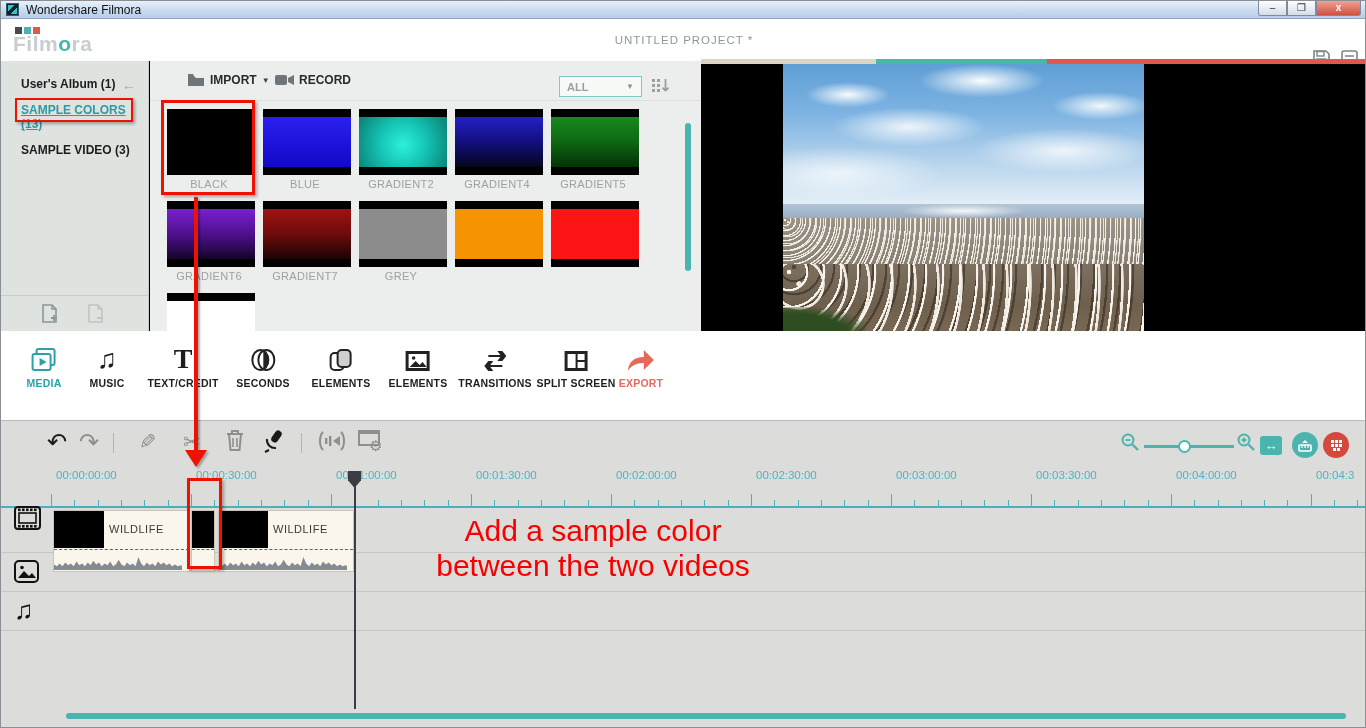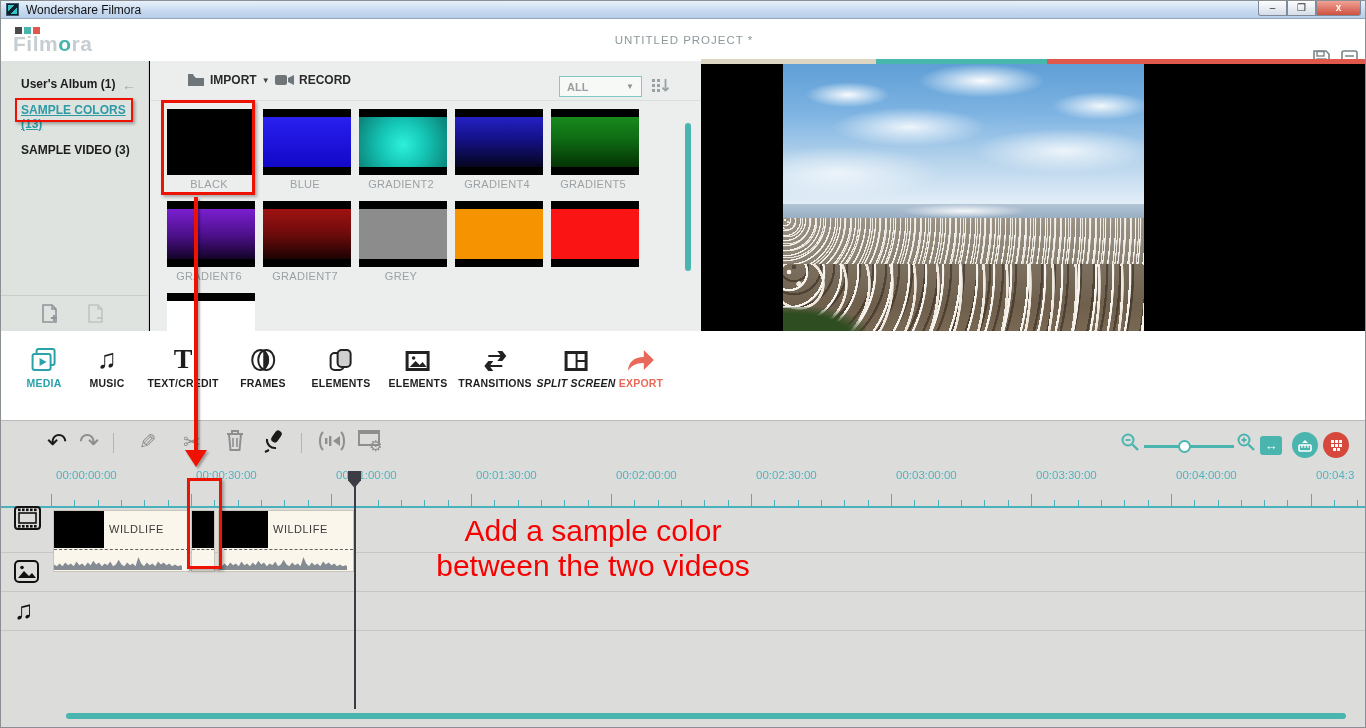--- a/index.html
+++ b/index.html
@@ -338,21 +338,21 @@
     </div>
 
     <div class="nav-item" style="left:262px;">
       <div class="nico">
         <svg width="28" height="26" viewBox="0 0 28 26">
             <ellipse cx="11" cy="13" rx="8" ry="10" fill="none" stroke="#222" stroke-width="2"></ellipse>
             <ellipse cx="17" cy="13" rx="8" ry="10" fill="none" stroke="#222" stroke-width="2"></ellipse>
             <path d="M14 4a10 10 0 0 1 0 18z" fill="#222"></path>
           </svg>
       </div>
-      <div class="nlabel">FRAMES</div>
+      <div class="nlabel">SECONDS</div>
     </div>
 
     <div class="nav-item" style="left:340px;">
       <div class="nico">
         <svg width="28" height="26" viewBox="0 0 28 26">
             <rect x="4" y="6" width="13" height="17" rx="4" fill="none" stroke="#222" stroke-width="2"></rect>
             <rect x="11" y="3" width="13" height="17" rx="4" fill="#cfcfcf" stroke="#222" stroke-width="2"></rect>
           </svg>
       </div>
       <div class="nlabel">ELEMENTS</div>
@@ -373,21 +373,21 @@
     <div class="nav-item" style="left:494px;">
       <div class="nico">
         <svg width="30" height="24" viewBox="0 0 30 24">
             <path d="M8 6h12l-3-4h5l4 5-4 5h-5l3-4H8z" fill="#222"></path>
             <path d="M22 18H10l3 4H8l-4-5 4-5h5l-3 4h12z" fill="#222"></path>
           </svg>
       </div>
       <div class="nlabel">TRANSITIONS</div>
     </div>
 
-    <div class="nav-item" style="left:575px;font-style:italic;">
+    <div class="nav-item" style="left:575px;">
       <div class="nico">
         <svg width="27" height="24" viewBox="0 0 27 24">
             <rect x="2" y="2" width="23" height="20" fill="#222"></rect>
             <rect x="5" y="5" width="8" height="14" fill="#fff"></rect>
             <rect x="15" y="5" width="7" height="6" fill="#fff"></rect>
             <rect x="15" y="13" width="7" height="6" fill="#fff"></rect>
           </svg>
       </div>
       <div class="nlabel">SPLIT SCREEN</div>
     </div>

